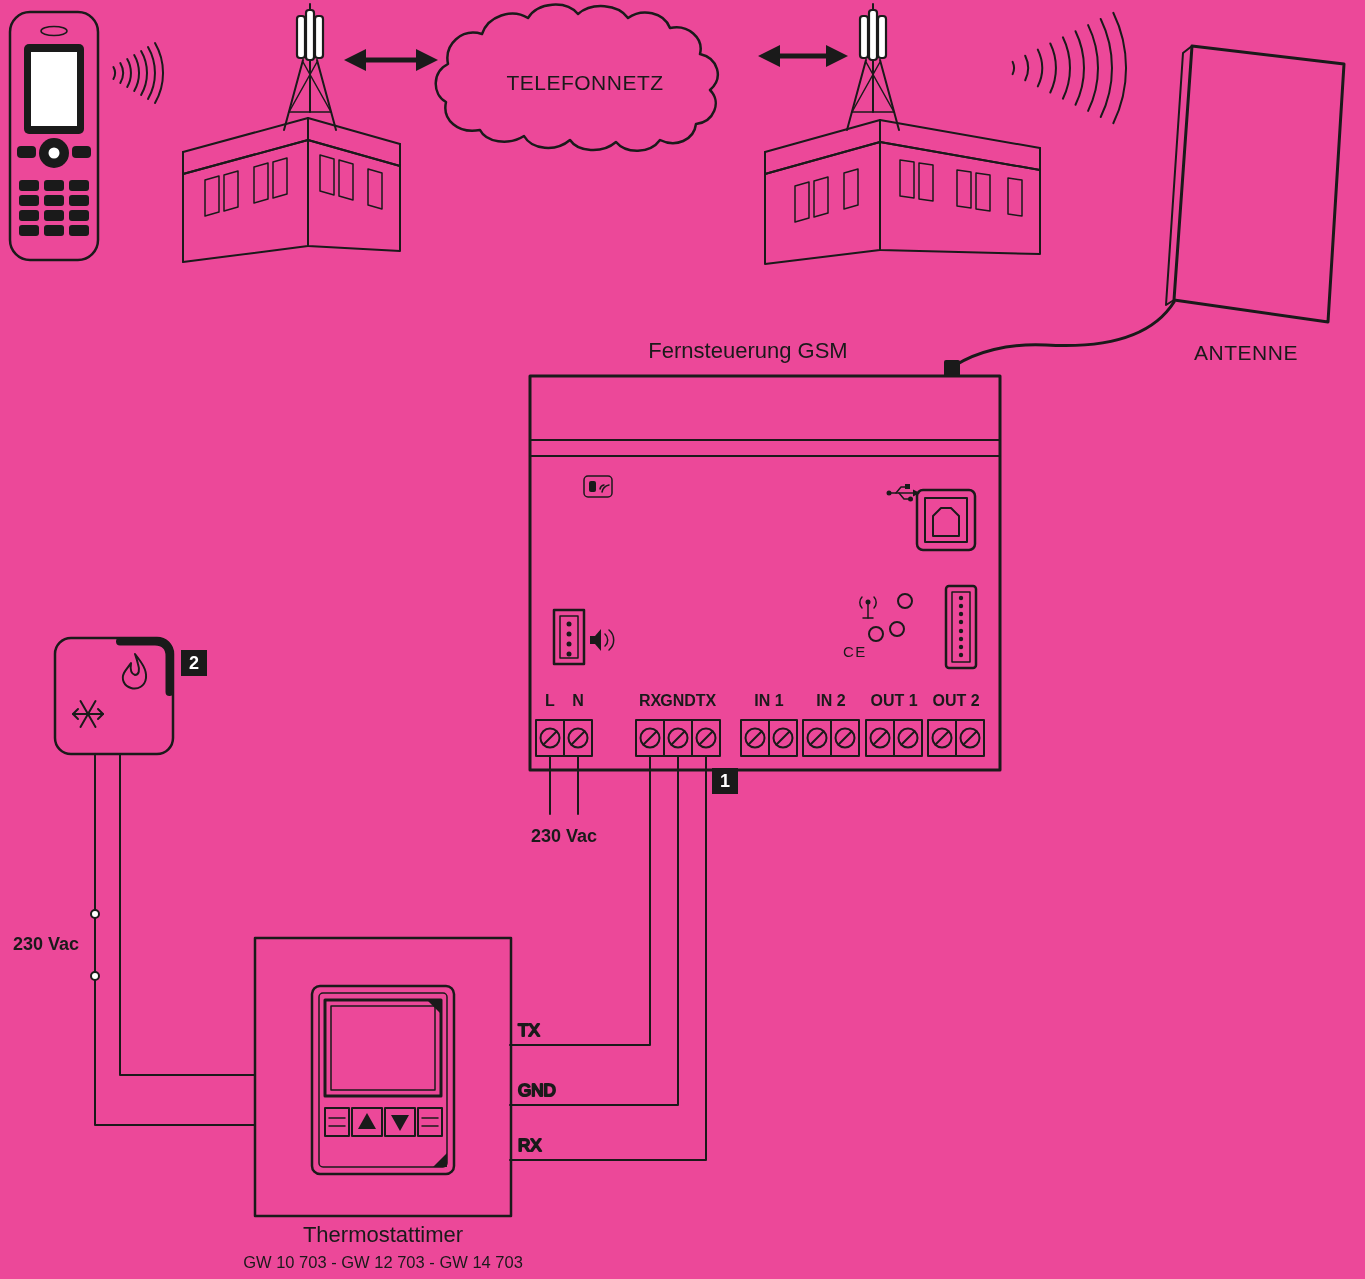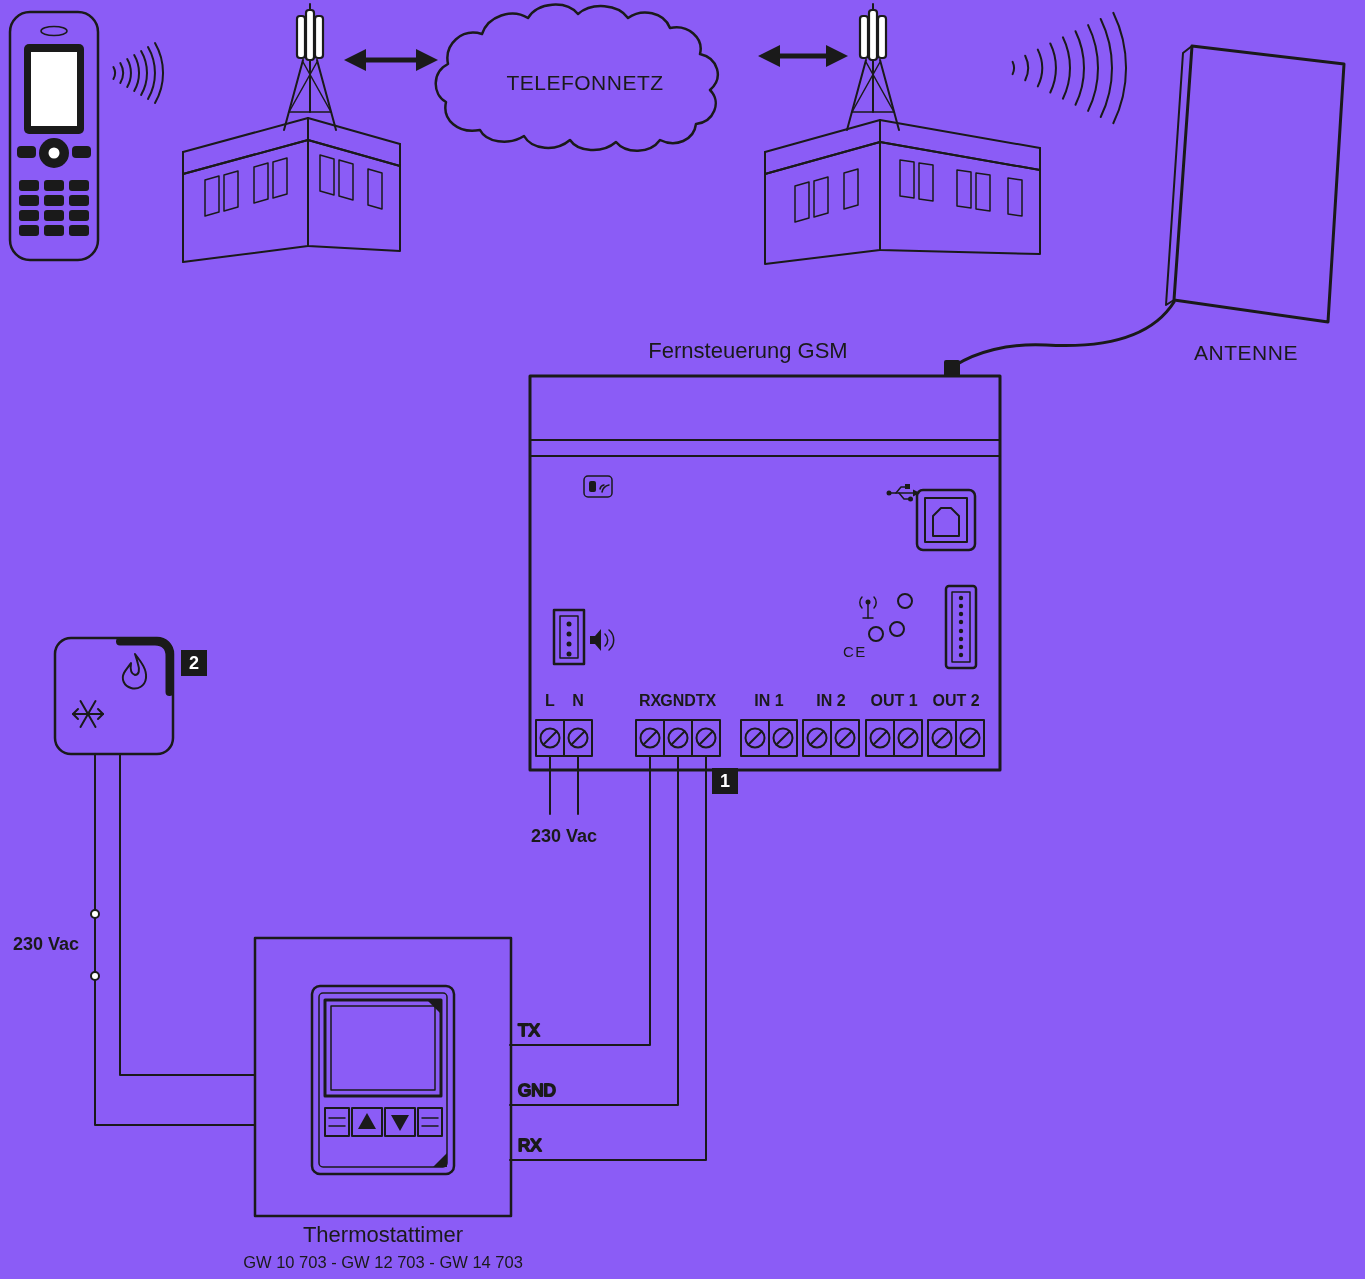--- a/index.html
+++ b/index.html
@@ -1,16 +1,16 @@
 <!DOCTYPE html>
 <html><head>
 <meta charset="utf-8">
 <style>
   html,body{margin:0;padding:0;background:#ffffff;}
-  .stage{position:relative;width:1365px;height:1279px;background:#8b5cf6;overflow:hidden;}
+  .stage{position:relative;width:1365px;height:1279px;background:#ec4899;overflow:hidden;}
   svg{display:block;}
   .ln{stroke:#1a1a1a;stroke-width:2;fill:none;stroke-linecap:round;stroke-linejoin:round;}
   .ln15{stroke:#1a1a1a;stroke-width:1.5;fill:none;stroke-linecap:round;stroke-linejoin:round;}
   .ln25{stroke:#1a1a1a;stroke-width:2.5;fill:none;stroke-linecap:round;stroke-linejoin:round;}
   .ln3{stroke:#1a1a1a;stroke-width:3;fill:none;stroke-linecap:round;stroke-linejoin:round;}
   .lnw{stroke:#1a1a1a;stroke-width:2.2;fill:#ffffff;stroke-linejoin:round;}
   .fillb{fill:#1a1a1a;stroke:none;}
   text{font-family:"Liberation Sans","DejaVu Sans",sans-serif;fill:#1a1a1a;}
   .t22{font-size:22px;}
   .t21s{font-size:21px;letter-spacing:0.5px;}

